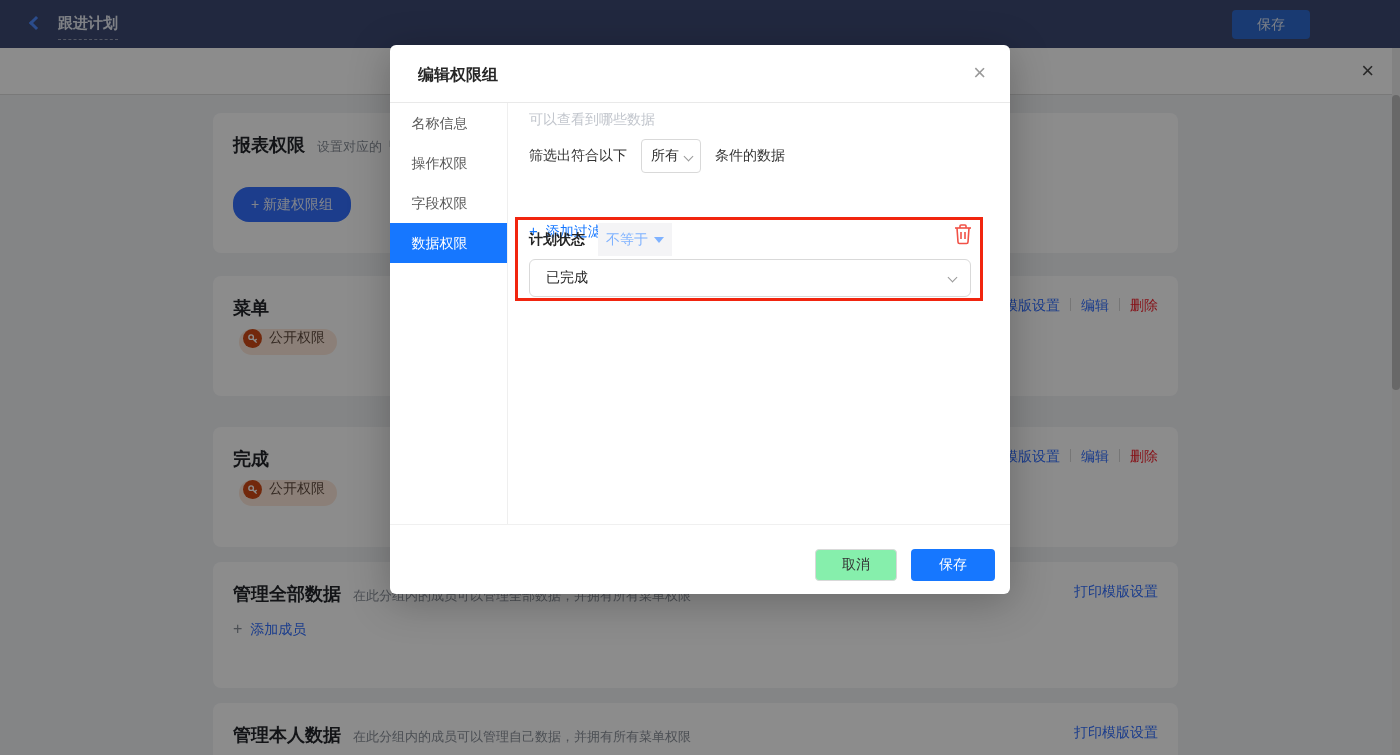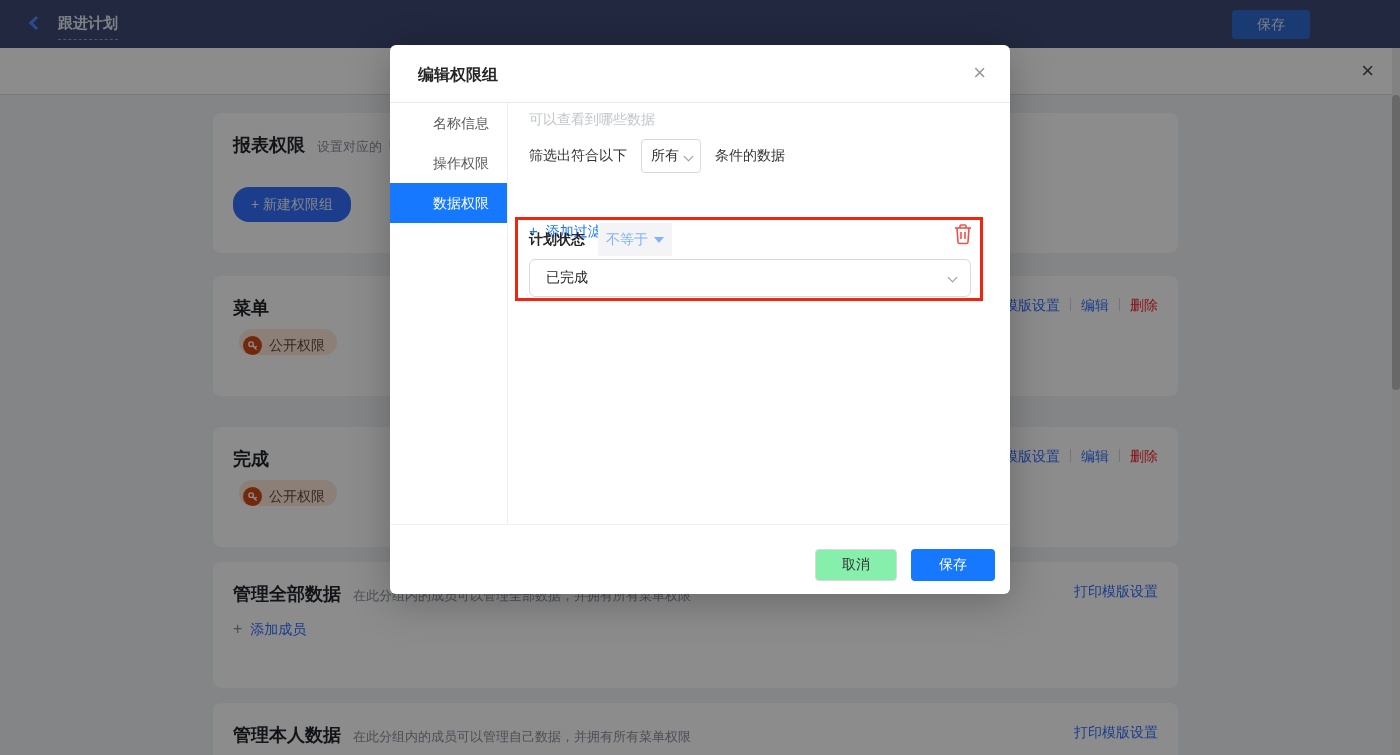--- a/index.html
+++ b/index.html
@@ -19,39 +19,39 @@
 
   
   .card { position:absolute; left:213px; width:965px; background:#ffffff; border-radius:8px; z-index:1; }
   .card-title { position:absolute; left:20px; top:20px; font-size:18px; font-weight:bold; color:#23262b; }
   .card-desc { font-size:13px; color:#8a9099; font-weight:normal; margin-left:12px; }
   .actions { position:absolute; right:20px; top:21px; font-size:14px; white-space:nowrap; }
   .actions a { color:#3370ff; text-decoration:none; cursor:pointer; }
   .actions a.danger { color:#f5222d; }
   .actions .sep { display:inline-block; width:1px; height:13px; background:#d8d8d8; margin:0 10px; vertical-align:-1px; }
   .primary-btn { position:absolute; left:20px; top:74px; height:35px; padding:0 18px; background:#3370ff; color:#eaf0ff; border:none; border-radius:16px; font-size:14px; cursor:pointer; }
-  .badge { position:absolute; left:26px; top:53px; height:26px; background:#fde8da; border-radius:13px; display:flex; align-items:flex-end; padding:0 12px 0 4px; font-size:14px; color:#5f4a3f;font-family:Liberation Serif, serif; }
+  .badge { position:absolute; left:26px; top:53px; height:26px; background:#fde8da; border-radius:13px; display:flex; align-items:flex-start; padding:0 12px 0 4px; font-size:14px; color:#5f4a3f;font-family:Liberation Serif, serif; }
   .badge .key-circle { width:19px; height:19px; border-radius:50%; background:#cf4a16; margin-right:7px; display:flex; align-items:center; justify-content:center; }
   .link-row { position:absolute; left:20px; font-size:14px; color:#3370ff; cursor:pointer; }
   .link-row .plus { color:#8a9099; margin-right:8px; font-size:16px; }
 
   
   .scrollbar { position:absolute; right:0; top:48px; width:8px; height:707px; background:#ededed; z-index:1; }
   .scroll-thumb { position:absolute; right:0; top:47px; width:8px; height:295px; background:#bdbdbd; border-radius:4px; }
 
   
   .overlay { position:absolute; inset:0; background:rgba(0,0,0,0.45); z-index:10; }
 
   
   .modal { position:absolute; left:390px; top:45px; width:620px; height:549px; background:#ffffff; border-radius:6px; box-shadow:0 8px 40px rgba(0,0,0,.25); z-index:20; }
   .modal-header { position:absolute; left:0; top:0; width:620px; height:58px; border-bottom:1px solid #e9e9e9; }
   .modal-title { position:absolute; left:28px; top:20px; font-size:16px; font-weight:bold; color:#262626; }
   .modal-close { position:absolute; right:24px; top:14px; font-size:22px; color:#9a9a9a; cursor:pointer; line-height:28px; }
   .modal-side { position:absolute; left:0; top:58px; width:118px; height:421px; border-right:1px solid #efefef; }
-  .side-item { height:40px; line-height:40px; text-align:right; padding-right:18px; font-size:14px; color:#595959; cursor:pointer; }
+  .side-item { height:40px; line-height:40px; text-align:center; padding-right:18px; font-size:14px; color:#595959; cursor:pointer; }
   .side-item.active { background:#1677ff; color:#ffffff; }
   .modal-content { position:absolute; left:119px; top:58px; width:501px; height:421px; }
   .hint { position:absolute; left:20px; top:8px; font-size:14px; color:#c2c6cd; }
   .mode-row { position:absolute; left:20px; top:36px; height:34px; display:flex; align-items:center; font-size:14px; color:#333; }
   .mode-select { width:60px; height:34px; border:1px solid #d9d9d9; border-radius:4px; margin:0 14px; display:flex; align-items:center; justify-content:center; font-size:14px; color:#333; cursor:pointer; position:relative; padding-right:12px; }
   .chev { width:7px; height:7px; border-right:1.5px solid #999; border-bottom:1.5px solid #999; transform:rotate(45deg); display:inline-block; }
   .mode-select .chev { position:absolute; right:8px; top:13px; }
   .add-filter { position:absolute; left:20px; top:119px; font-size:14px; color:#1677ff; cursor:pointer; }
   .add-filter .plus { margin-right:8px; font-size:15px; }
 
@@ -153,20 +153,21 @@
 
 <div class="modal">
   <div class="modal-header">
     <div class="modal-title">编辑权限组</div>
     <div class="modal-close">×</div>
   </div>
 
   <div class="modal-side">
     <div class="side-item">名称信息</div>
     <div class="side-item">操作权限</div>
+    <div class="side-item">字段权限</div>
     <div class="side-item active">数据权限</div>
   </div>
 
   <div class="modal-content">
     <div class="hint">可以查看到哪些数据</div>
 
     <div class="mode-row">
       <span>筛选出符合以下</span>
       <span class="mode-select">
         <span>所有</span>

